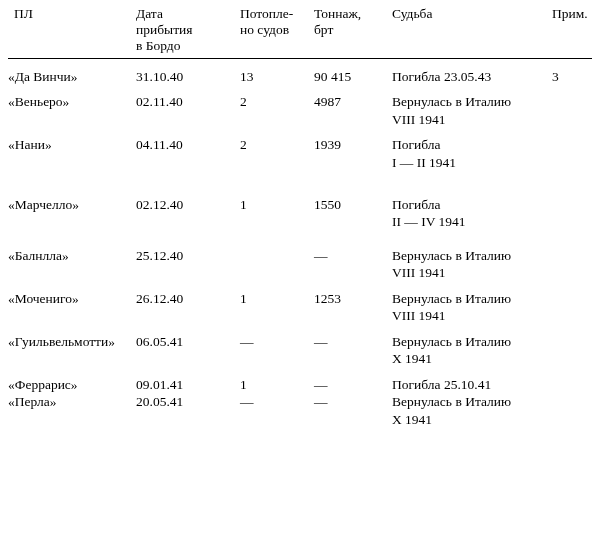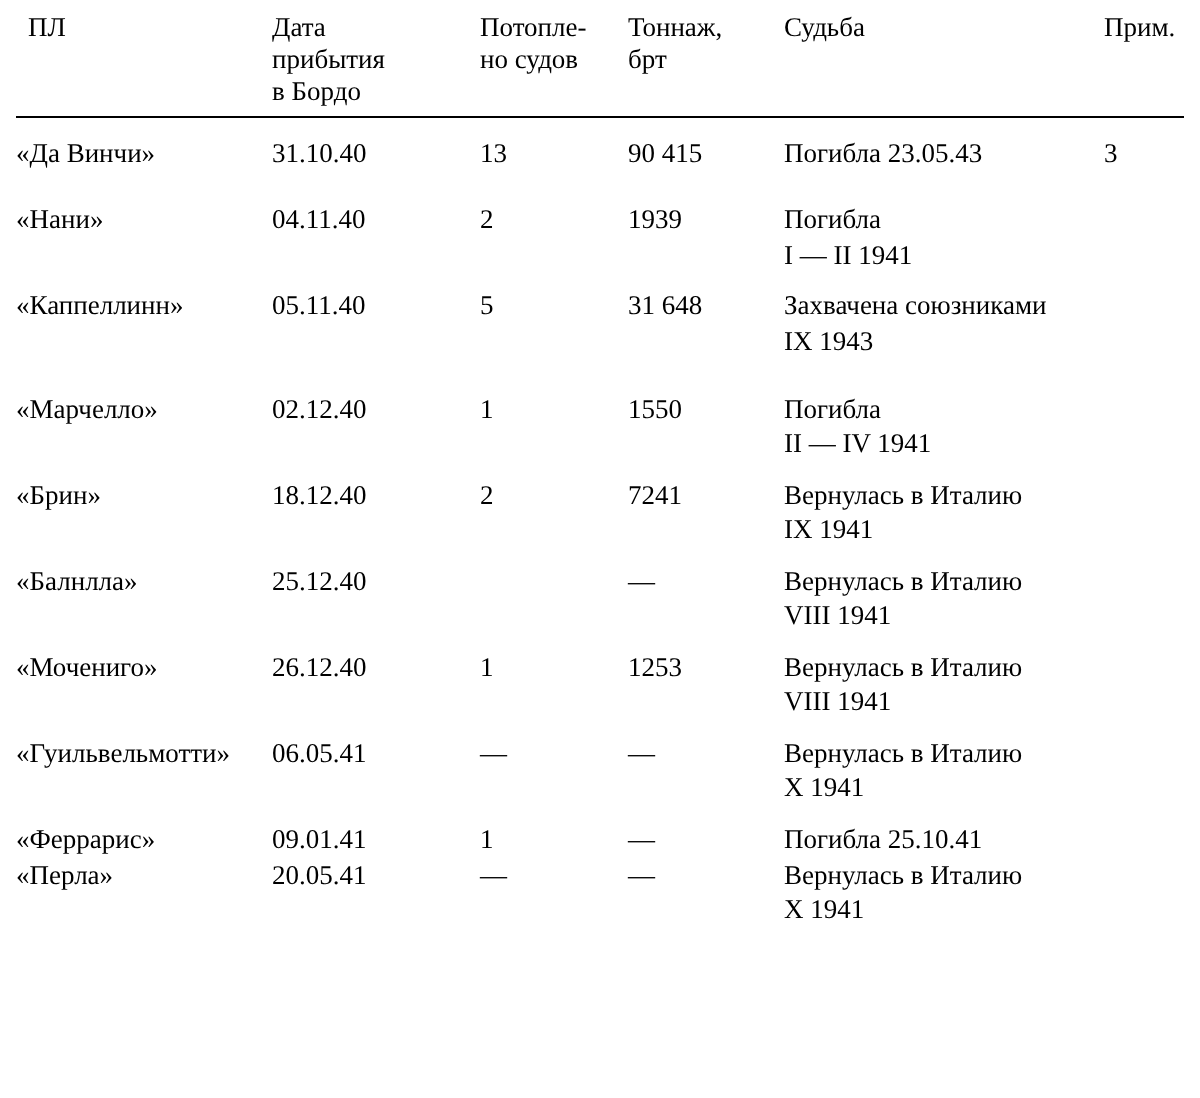--- a/index.html
+++ b/index.html
@@ -120,71 +120,62 @@
           <td class="pl">«Да Винчи»</td>
           <td class="date">31.10.40</td>
           <td class="ships">13</td>
           <td class="tons">90 415</td>
           <td class="fate">Погибла 23.05.43</td>
           <td class="note">3</td>
         </tr>
         <tr class="gap">
           <td colspan="6"></td>
         </tr>
+        <tr class="row">
+          <td class="pl">«Веньеро»</td>
+          <td class="date">02.11.40</td>
+          <td class="ships">2</td>
+          <td class="tons">4987</td>
+          <td class="fate">Вернулась в Италию
+VIII  1941</td>
+          <td class="note"></td>
+        </tr>
         <tr class="gap">
           <td colspan="6"></td>
         </tr>
         <tr class="row">
           <td class="pl">«Нани»</td>
           <td class="date">04.11.40</td>
           <td class="ships">2</td>
           <td class="tons">1939</td>
           <td class="fate">Погибла
 I — II 1941</td>
           <td class="note"></td>
         </tr>
         <tr class="gap">
           <td colspan="6"></td>
         </tr>
-        <tr class="row">
-          <td class="pl">«Каппеллинн»</td>
-          <td class="date">05.11.40</td>
-          <td class="ships">5</td>
-          <td class="tons">31  648</td>
-          <td class="fate">Захвачена союзниками
-IX  1943</td>
-          <td class="note"></td>
-        </tr>
         <tr class="gap">
           <td colspan="6"></td>
         </tr>
         <tr class="gap">
           <td colspan="6"></td>
         </tr>
         <tr class="row">
           <td class="pl">«Марчелло»</td>
           <td class="date">02.12.40</td>
           <td class="ships">1</td>
           <td class="tons">1550</td>
           <td class="fate">Погибла
 II — IV 1941</td>
           <td class="note"></td>
         </tr>
         <tr class="gap">
           <td colspan="6"></td>
         </tr>
-        <tr class="row">
-          <td class="pl">«Брин»</td>
-          <td class="date">18.12.40</td>
-          <td class="ships">2</td>
-          <td class="tons">7241</td>
-          <td class="fate">Вернулась в Италию
-IX  1941</td>
-          <td class="note"></td>
-        </tr>
         <tr class="gap">
           <td colspan="6"></td>
         </tr>
         <tr class="row">
           <td class="pl">«Балнлла»</td>
           <td class="date">25.12.40</td>
           <td class="ships"></td>
           <td class="tons">—</td>
           <td class="fate">Вернулась в Италию
 VIII  1941</td>

